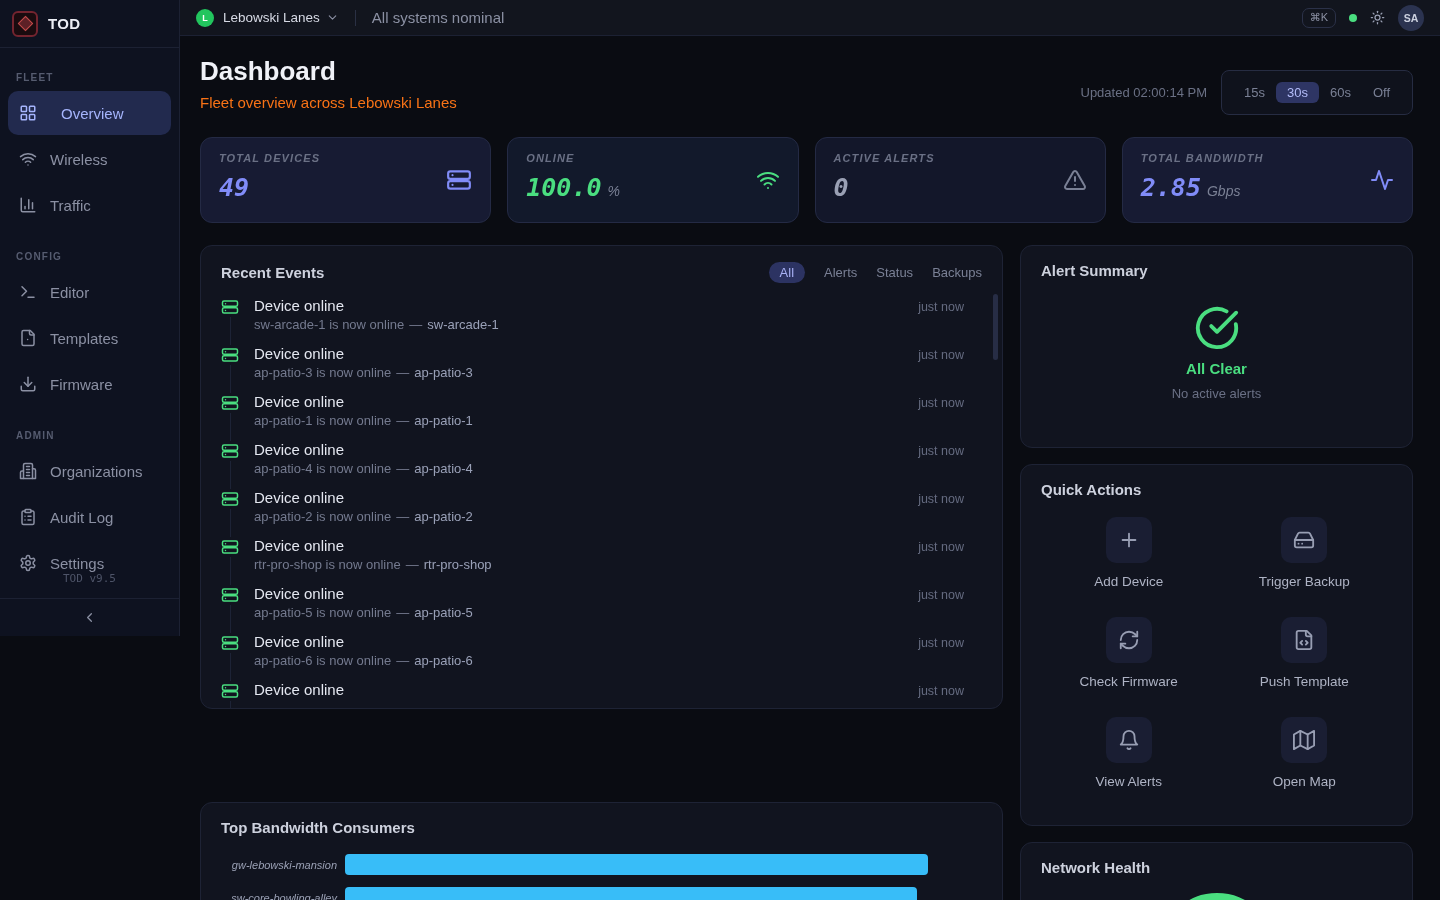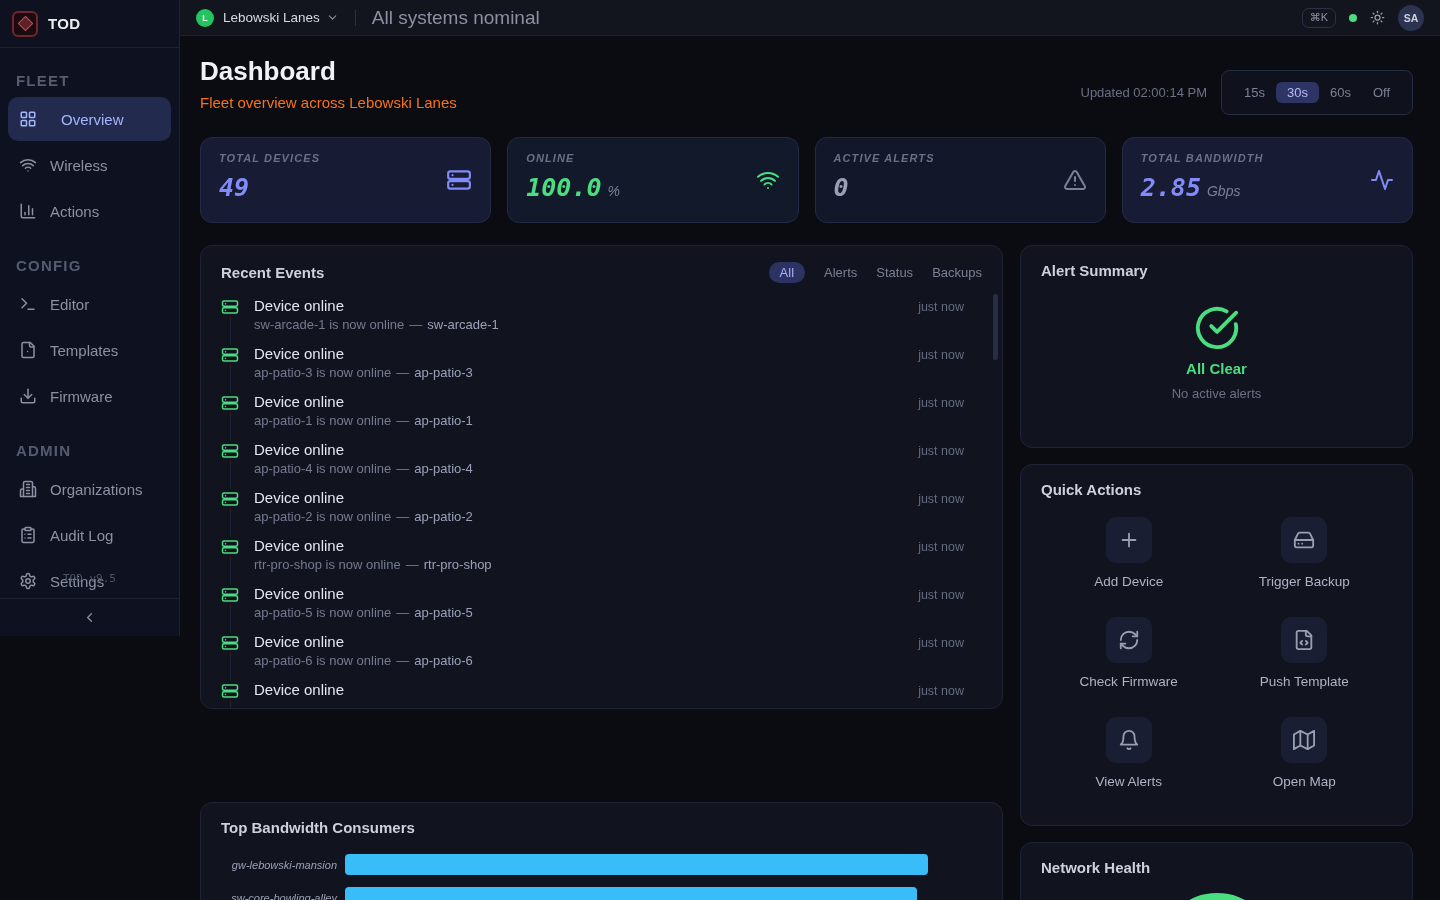--- a/index.html
+++ b/index.html
@@ -7,35 +7,35 @@
   body { background:#0a0c12; font-family:"Liberation Sans", sans-serif; color:#e8eaf2; }
   svg { display:block; }
   .ic { stroke:currentColor; fill:none; stroke-width:2; stroke-linecap:round; stroke-linejoin:round; }
 
   
   .sidebar { position:fixed; left:0; top:0; width:180px; height:636px; background:#0e1220; border-right:1px solid #1c2133; z-index:5; }
   .logo-row { height:48px; display:flex; align-items:center; gap:10px; padding:0 12px; border-bottom:1px solid #1c2133; }
   .logo { width:26px; height:26px; border-radius:6px; background:#190b0f; border:2px solid #73242f; display:flex; align-items:center; justify-content:center; }
   .logo-diamond { width:11px; height:11px; transform:rotate(45deg); background:#5d2026; border:1.5px solid #c24b4b; }
   .app-name { font-size:15px; font-weight:700; letter-spacing:.4px; color:#eceef5; }
-  .section-label { margin:24px 16px 8px; font-size:15px; font-weight:700; letter-spacing:1.2px; color:#565c70; }
+  .section-label { margin:24px 16px 8px; font-size:10px; font-weight:700; letter-spacing:1.2px; color:#565c70; }
   .nav-item { margin:2px 8px; height:44px; border-radius:10px; display:flex; align-items:center; gap:13px; padding:0 11px; color:#8b90a3; font-size:15px; cursor:pointer; }
   .nav-item svg { width:18px; height:18px; flex-shrink:0; }
   .nav-item.active { background:#222a4e; color:#a5b4fc;gap:24px; }
   .sidebar-bottom { position:absolute; bottom:0; left:0; right:0; }
   .version { text-align:center; color:#4e5468; font-family:"DejaVu Sans Mono", monospace; font-size:11px; padding-bottom:13px; }
   .collapse-row { border-top:1px solid #1c2133; height:38px; display:flex; align-items:center; justify-content:center; color:#8b90a3; cursor:pointer; }
 
   
   .topbar { position:fixed; left:180px; top:0; width:1260px; height:36px; background:#12151e; border-bottom:1px solid #1c2133; display:flex; align-items:center; padding:0 16px; z-index:4; }
   .org-avatar { width:18px; height:18px; border-radius:50%; background:#22c55e; color:#fff; font-size:9px; font-weight:700; display:flex; align-items:center; justify-content:center; }
   .org-name { margin-left:9px; font-size:13.5px; color:#d6d9e4; }
   .org-chevron { margin-left:6px; color:#8b90a3; }
   .tb-divider { width:1px; height:16px; background:#2a3044; margin:0 16px; }
-  .sys-status { font-size:19px; color:#8b90a3; }
+  .sys-status { font-size:15px; color:#8b90a3; }
   .tb-right { margin-left:auto; display:flex; align-items:center; gap:13px; }
   .kbd { border:1px solid #2b3148; border-radius:7px; padding:2px 7px 3px; font-size:11px; color:#8b90a3; cursor:pointer; }
   .status-dot { width:8px; height:8px; border-radius:50%; background:#4ade80; }
   .theme-btn { color:#9aa0b4; cursor:pointer; }
   .user-avatar { width:26px; height:26px; border-radius:50%; background:#2b3350; color:#ccd1e0; font-size:10.5px; font-weight:700; display:flex; align-items:center; justify-content:center; cursor:pointer; }
 
   
   .main { position:fixed; left:180px; top:36px; width:1260px; height:864px; padding:20px 27px 0 20px; }
   .page-header { display:flex; justify-content:space-between; }
   .page-title { font-size:26px; font-weight:600; color:#f0f2f8; }
@@ -149,21 +149,21 @@
   </div>
   <div class="nav-item">
     <span>
         <svg class="ic" width="18" height="18" viewBox="0 0 24 24">
           <path d="M3 3v16a2 2 0 0 0 2 2h16"></path>
           <path d="M18 17V9"></path>
           <path d="M13 17V5"></path>
           <path d="M8 17v-3"></path>
         </svg>
       </span>
-    <span>Actions</span>
+    <span>Traffic</span>
   </div>
 
   <div class="section-label">CONFIG</div>
   <div class="nav-item">
     <span>
         <svg class="ic" width="18" height="18" viewBox="0 0 24 24">
           <polyline points="4 17 10 11 4 5"></polyline>
           <line x1="12" x2="20" y1="19" y2="19"></line>
         </svg>
       </span>

